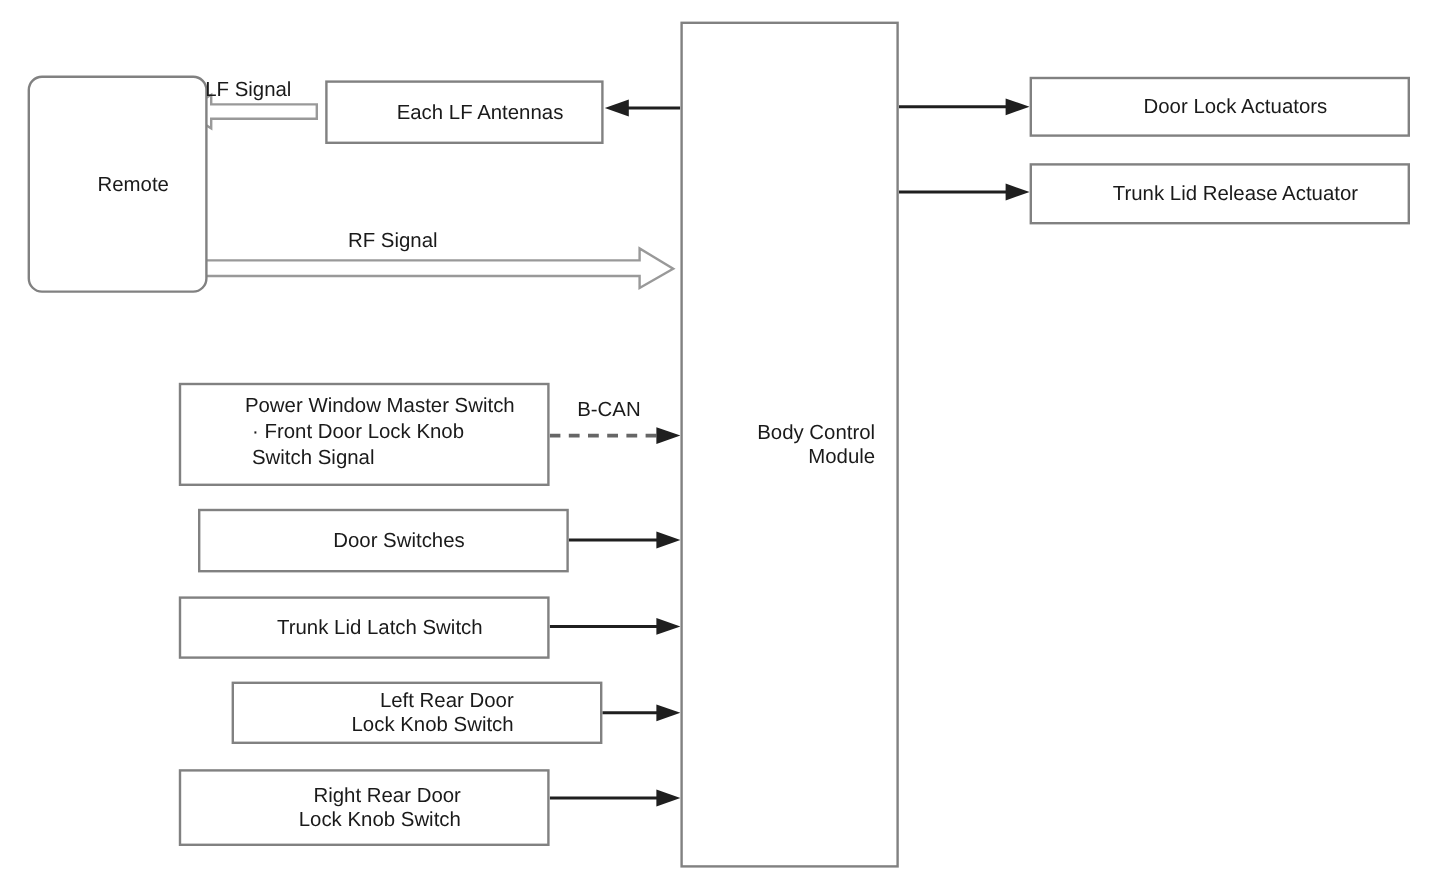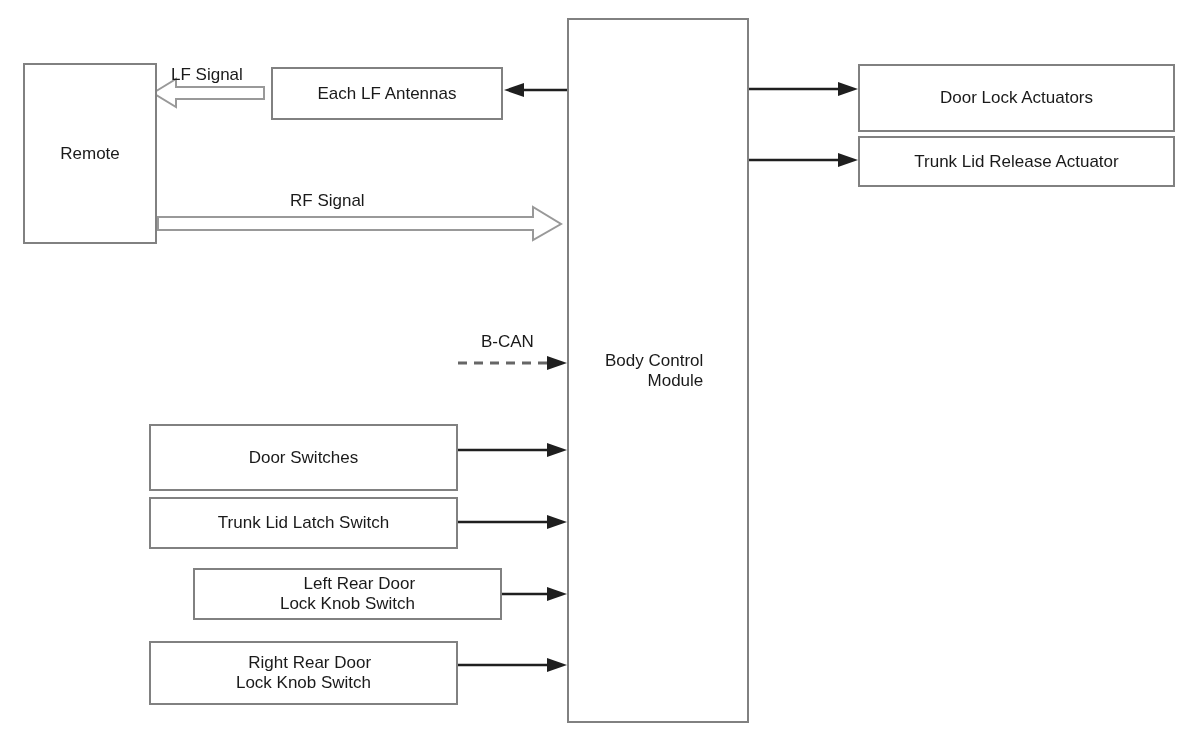--- a/index.html
+++ b/index.html
@@ -20,48 +20,49 @@
   .box {
     position: absolute;
     box-sizing: border-box;
     border: 2px solid #818181;
     background: #ffffff;
     display: flex;
     align-items: center;
     justify-content: center;
     text-align: center;
     line-height: 20px;
+    padding-left: 26px;
   }
   .box .lines {
     text-align: right;
   }
   .svg-layer {
     position: absolute;
     left: 0;
     top: 0;
     width: 1200px;
     height: 746px;
     pointer-events: none;
   }
   .float-label {
     position: absolute;
     white-space: nowrap;
     color: #1a1a1a;
   }
   
-  #remote            { left: 23px;  top: 63px;  width: 134px; height: 181px; }
+  #remote            { left: 23px;  top: 63px;  width: 150px; height: 181px; border-radius: 12px; }
   #lf-antennas       { left: 271px; top: 67px;  width: 232px; height: 53px;  }
   #bcm               { left: 567px; top: 18px;  width: 182px; height: 705px; justify-content: flex-start; }
   #bcm .lines        { padding-left: 36px; }
-  #door-lock-actuators      { left: 858px; top: 64px;  width: 317px; height: 68px; }
+  #door-lock-actuators      { left: 858px; top: 64px;  width: 317px; height: 50px; }
   #trunk-lid-release-actuator { left: 858px; top: 136px; width: 317px; height: 51px; }
   #pwms              { left: 149px; top: 319px; width: 309px; height: 86px; display: block; text-align: left; padding-top: 6px; line-height: 22px; }
   #pwms .pwms-title  { text-align: center; }
   #pwms .pwms-sub    { padding-left: 33px; }
-  #door-switches     { left: 149px; top: 424px; width: 309px; height: 67px; }
+  #door-switches     { left: 165px; top: 424px; width: 309px; height: 53px; }
   #trunk-lid-latch   { left: 149px; top: 497px; width: 309px; height: 52px; }
   #left-rear-knob    { left: 149px; top: 568px; width: 309px; height: 52px; margin-left: 44px; }
   #right-rear-knob   { left: 149px; top: 641px; width: 309px; height: 64px; }
   
   #lf-signal-label { left: 171px; top: 55px; margin-top: 10px; }
   #rf-signal-label { left: 290px; top: 191px; }
   #b-can-label     { left: 481px; top: 332px; }
 </style>
 </head>
 <body>
@@ -135,20 +136,25 @@
   </div>
 
   <div class="box" id="door-lock-actuators">
     <span>Door Lock Actuators</span>
   </div>
 
   <div class="box" id="trunk-lid-release-actuator">
     <span>Trunk Lid Release Actuator</span>
   </div>
 
+  <div class="box" id="pwms">
+    <div class="pwms-title">Power Window Master Switch</div>
+    <div class="pwms-sub">· Front Door Lock Knob</div>
+    <div class="pwms-sub">Switch Signal</div>
+  </div>
 
   <div class="box" id="door-switches">
     <span>Door Switches</span>
   </div>
 
   <div class="box" id="trunk-lid-latch">
     <span>Trunk Lid Latch Switch</span>
   </div>
 
   <div class="box" id="left-rear-knob">

